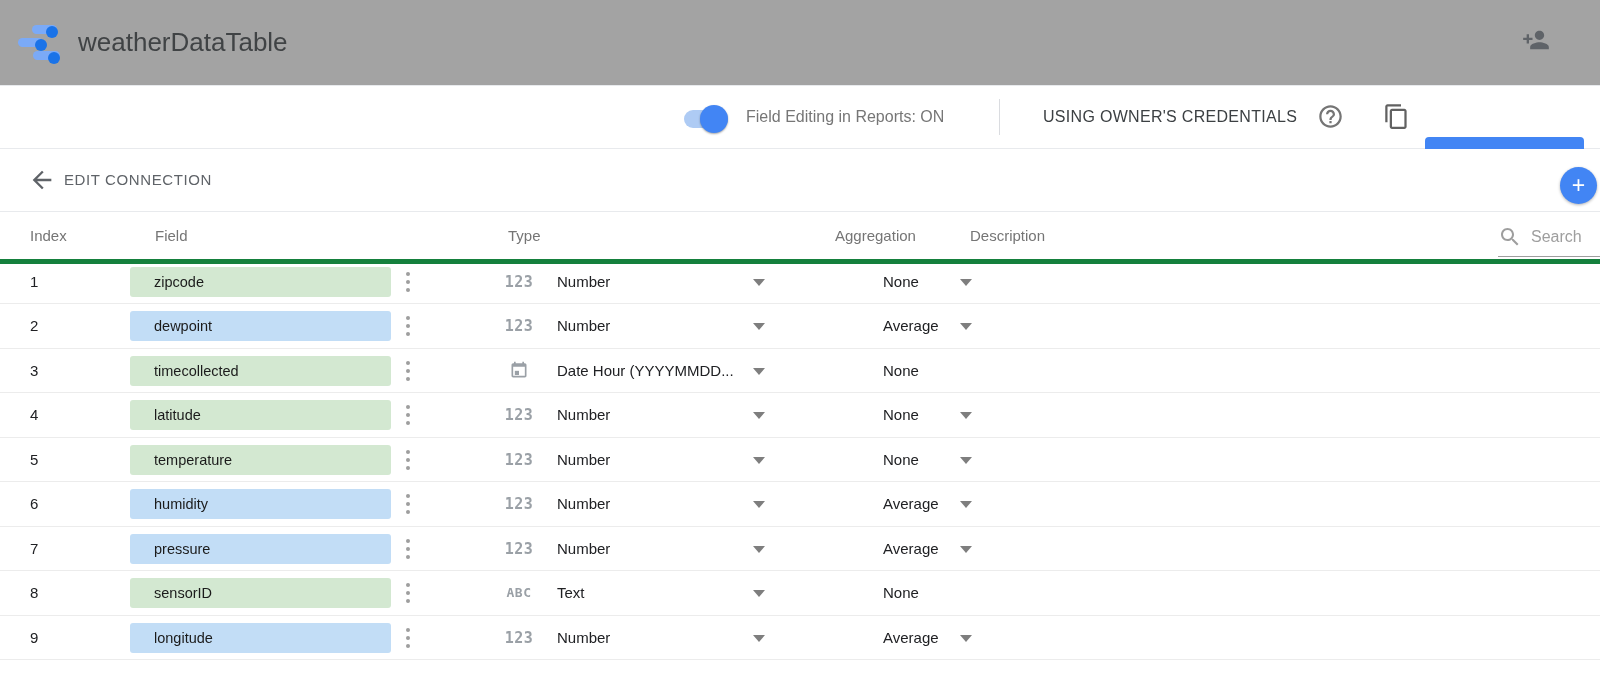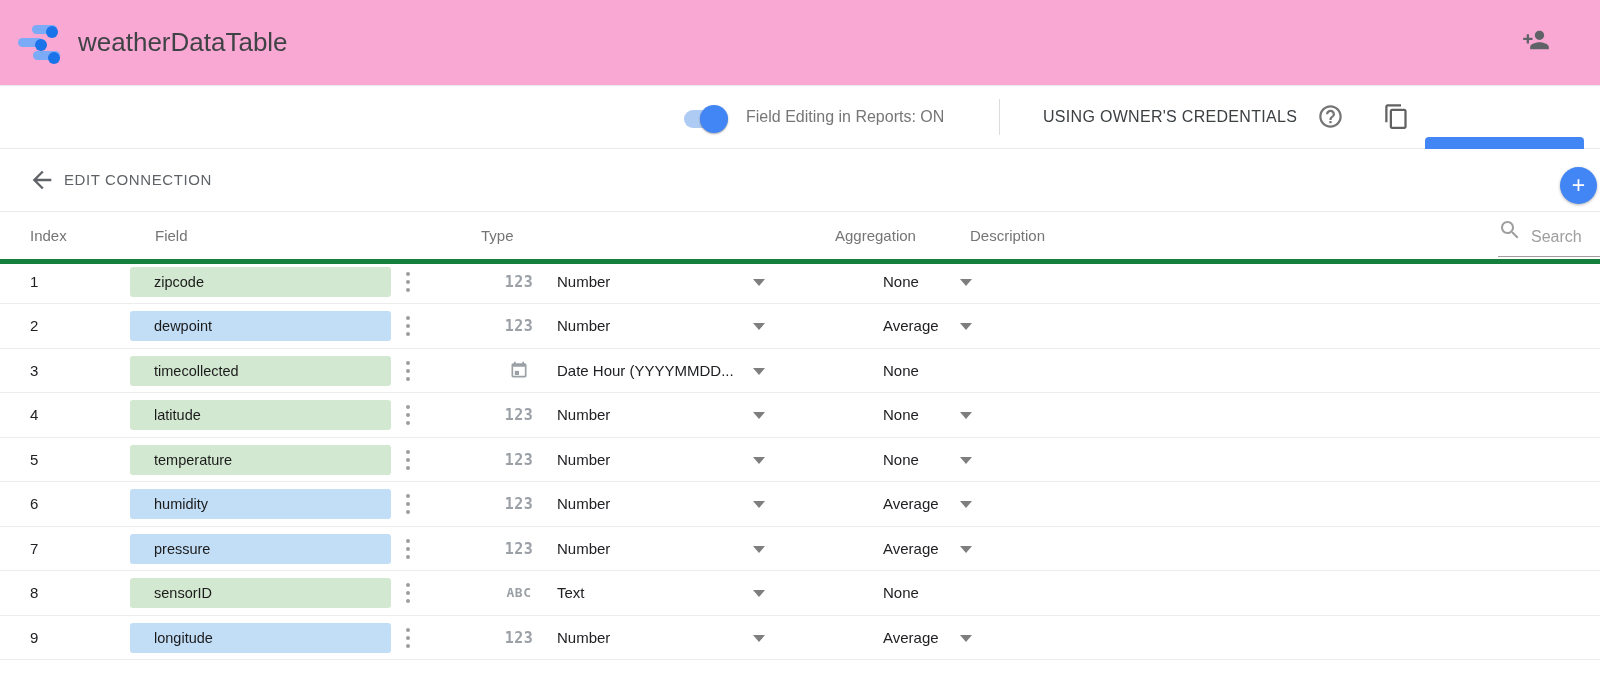--- a/index.html
+++ b/index.html
@@ -1,20 +1,20 @@
 <!DOCTYPE html>
 <html style="--accent: #4285f4; --chip-green: #d3e8d1; --chip-blue: #c2ddf6; --track: #aecbf4;"><head>
 <meta charset="utf-8">
 <style>
   html,body{margin:0;padding:0;background:#fff;}
   .page{position:relative;width:1600px;height:692px;background:#fff;overflow:hidden;
         font-family:"Liberation Sans","DejaVu Sans",sans-serif;color:#202124;}
 
   
-  .topbar{position:absolute;top:0;left:0;width:100%;height:85px;background:#f9a8d4;border-bottom:1px solid #e8eaed;}
+  .topbar{position:absolute;top:0;left:0;width:100%;height:85px;background:#a3a3a3;border-bottom:1px solid #e8eaed;}
   .logo{position:absolute;left:18px;top:23px;width:48px;height:40px;}
   .logo .bar{position:absolute;height:9px;border-radius:5px;background:#7baaf7;}
   .logo .dot{position:absolute;width:12px;height:12px;border-radius:50%;background:#1a73e8;}
   .b1{left:14px;top:2px;width:25px;}  .d1{left:28px;top:0.5px;}
   .b2{left:0;top:15px;width:25px;}    .d2{left:17px;top:13.5px;}
   .b3{left:15px;top:28px;width:27px;} .d3{left:30px;top:26.5px;}
   .apptitle{position:absolute;left:78px;top:26px;font-size:26px;line-height:32px;color:#404345;}
   .personadd{position:absolute;left:1522px;top:26px;width:28px;height:28px;cursor:pointer;}
 
   
@@ -34,23 +34,23 @@
   .connbar{position:absolute;top:149px;left:0;width:100%;height:62px;background:#fff;border-bottom:1px solid #e8eaed;}
   .backbtn{position:absolute;left:28px;top:166px;width:28px;height:28px;cursor:pointer;}
   .editconn{position:absolute;left:64px;top:149px;height:62px;line-height:62px;font-size:15px;letter-spacing:.6px;color:#5f6368;cursor:pointer;}
   .fab{position:absolute;left:1560px;top:167px;width:37px;height:37px;border-radius:50%;background:var(--accent);
         color:#fff;border:none;font-size:23px;line-height:35px;text-align:center;padding:0;
         box-shadow:0 1px 3px rgba(0,0,0,.3);cursor:pointer;font-family:inherit;}
 
   
   .thead{position:absolute;top:212px;left:0;width:100%;height:47px;border-bottom:5px solid #15803d;}
   .th{position:absolute;top:0;height:47px;line-height:47px;font-size:15px;color:#757575;}
-  .th-index{left:30px;} .th-field{left:155px;} .th-type{left:481px;text-align:right;} .th-agg{left:835px;} .th-desc{left:970px;}
+  .th-index{left:30px;} .th-field{left:155px;} .th-type{left:508px;text-align:right;} .th-agg{left:835px;} .th-desc{left:970px;}
   .searchbox{position:absolute;left:1498px;top:6px;width:102px;height:38px;border-bottom:1px solid #9e9e9e;
-        display:flex;cursor:text;}
+        display:flex;align-items:center;cursor:text;}
   .searchbox svg{flex:0 0 auto;margin-right:9px;}
   .searchbox input{flex:1;min-width:0;border:none;outline:none;background:transparent;font-size:16px;
         color:#202124;font-family:inherit;padding:0;}
   .searchbox input::placeholder{color:#9e9e9e;}
 
   
   .rows{position:absolute;top:260px;left:0;width:100%;}
   .frow{position:relative;width:100%;height:44.45px;box-sizing:border-box;border-bottom:1px solid #ececec;}
   .cell-index{position:absolute;left:30px;top:0;height:44px;line-height:44px;font-size:15px;color:#202124;}
   .chip{position:absolute;left:130px;top:7px;width:261px;height:30px;border-radius:3px;box-sizing:border-box;

